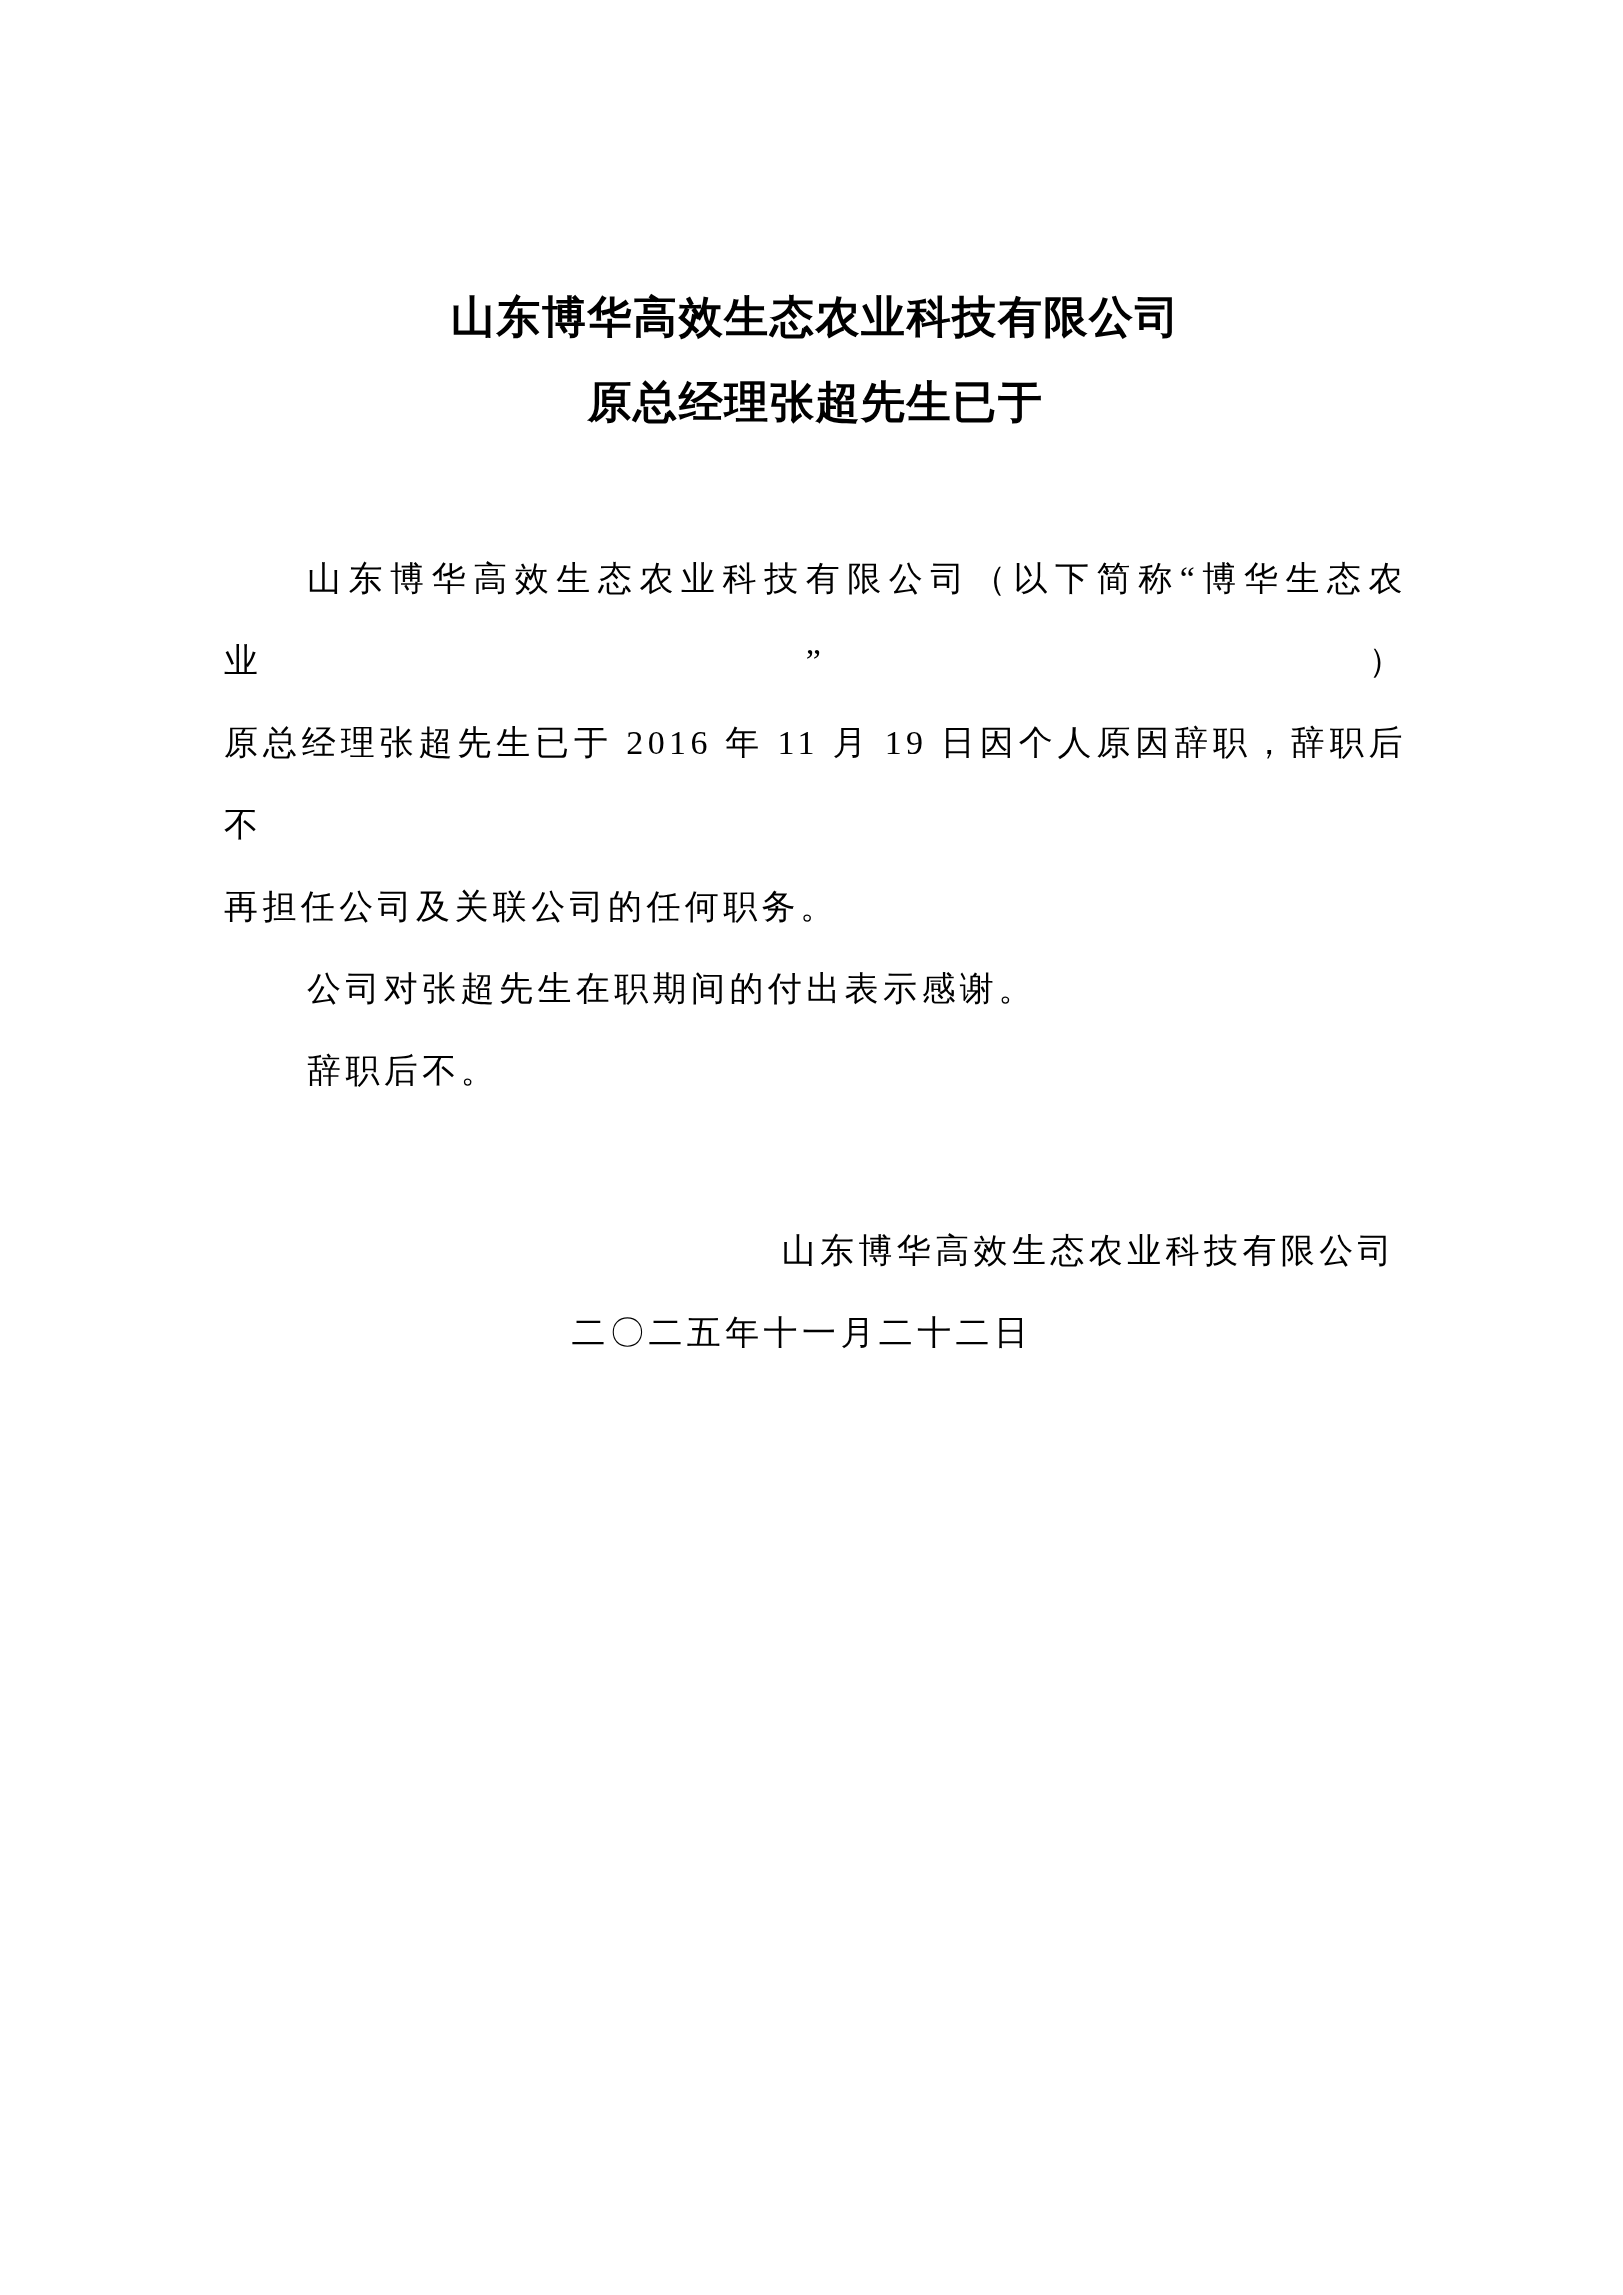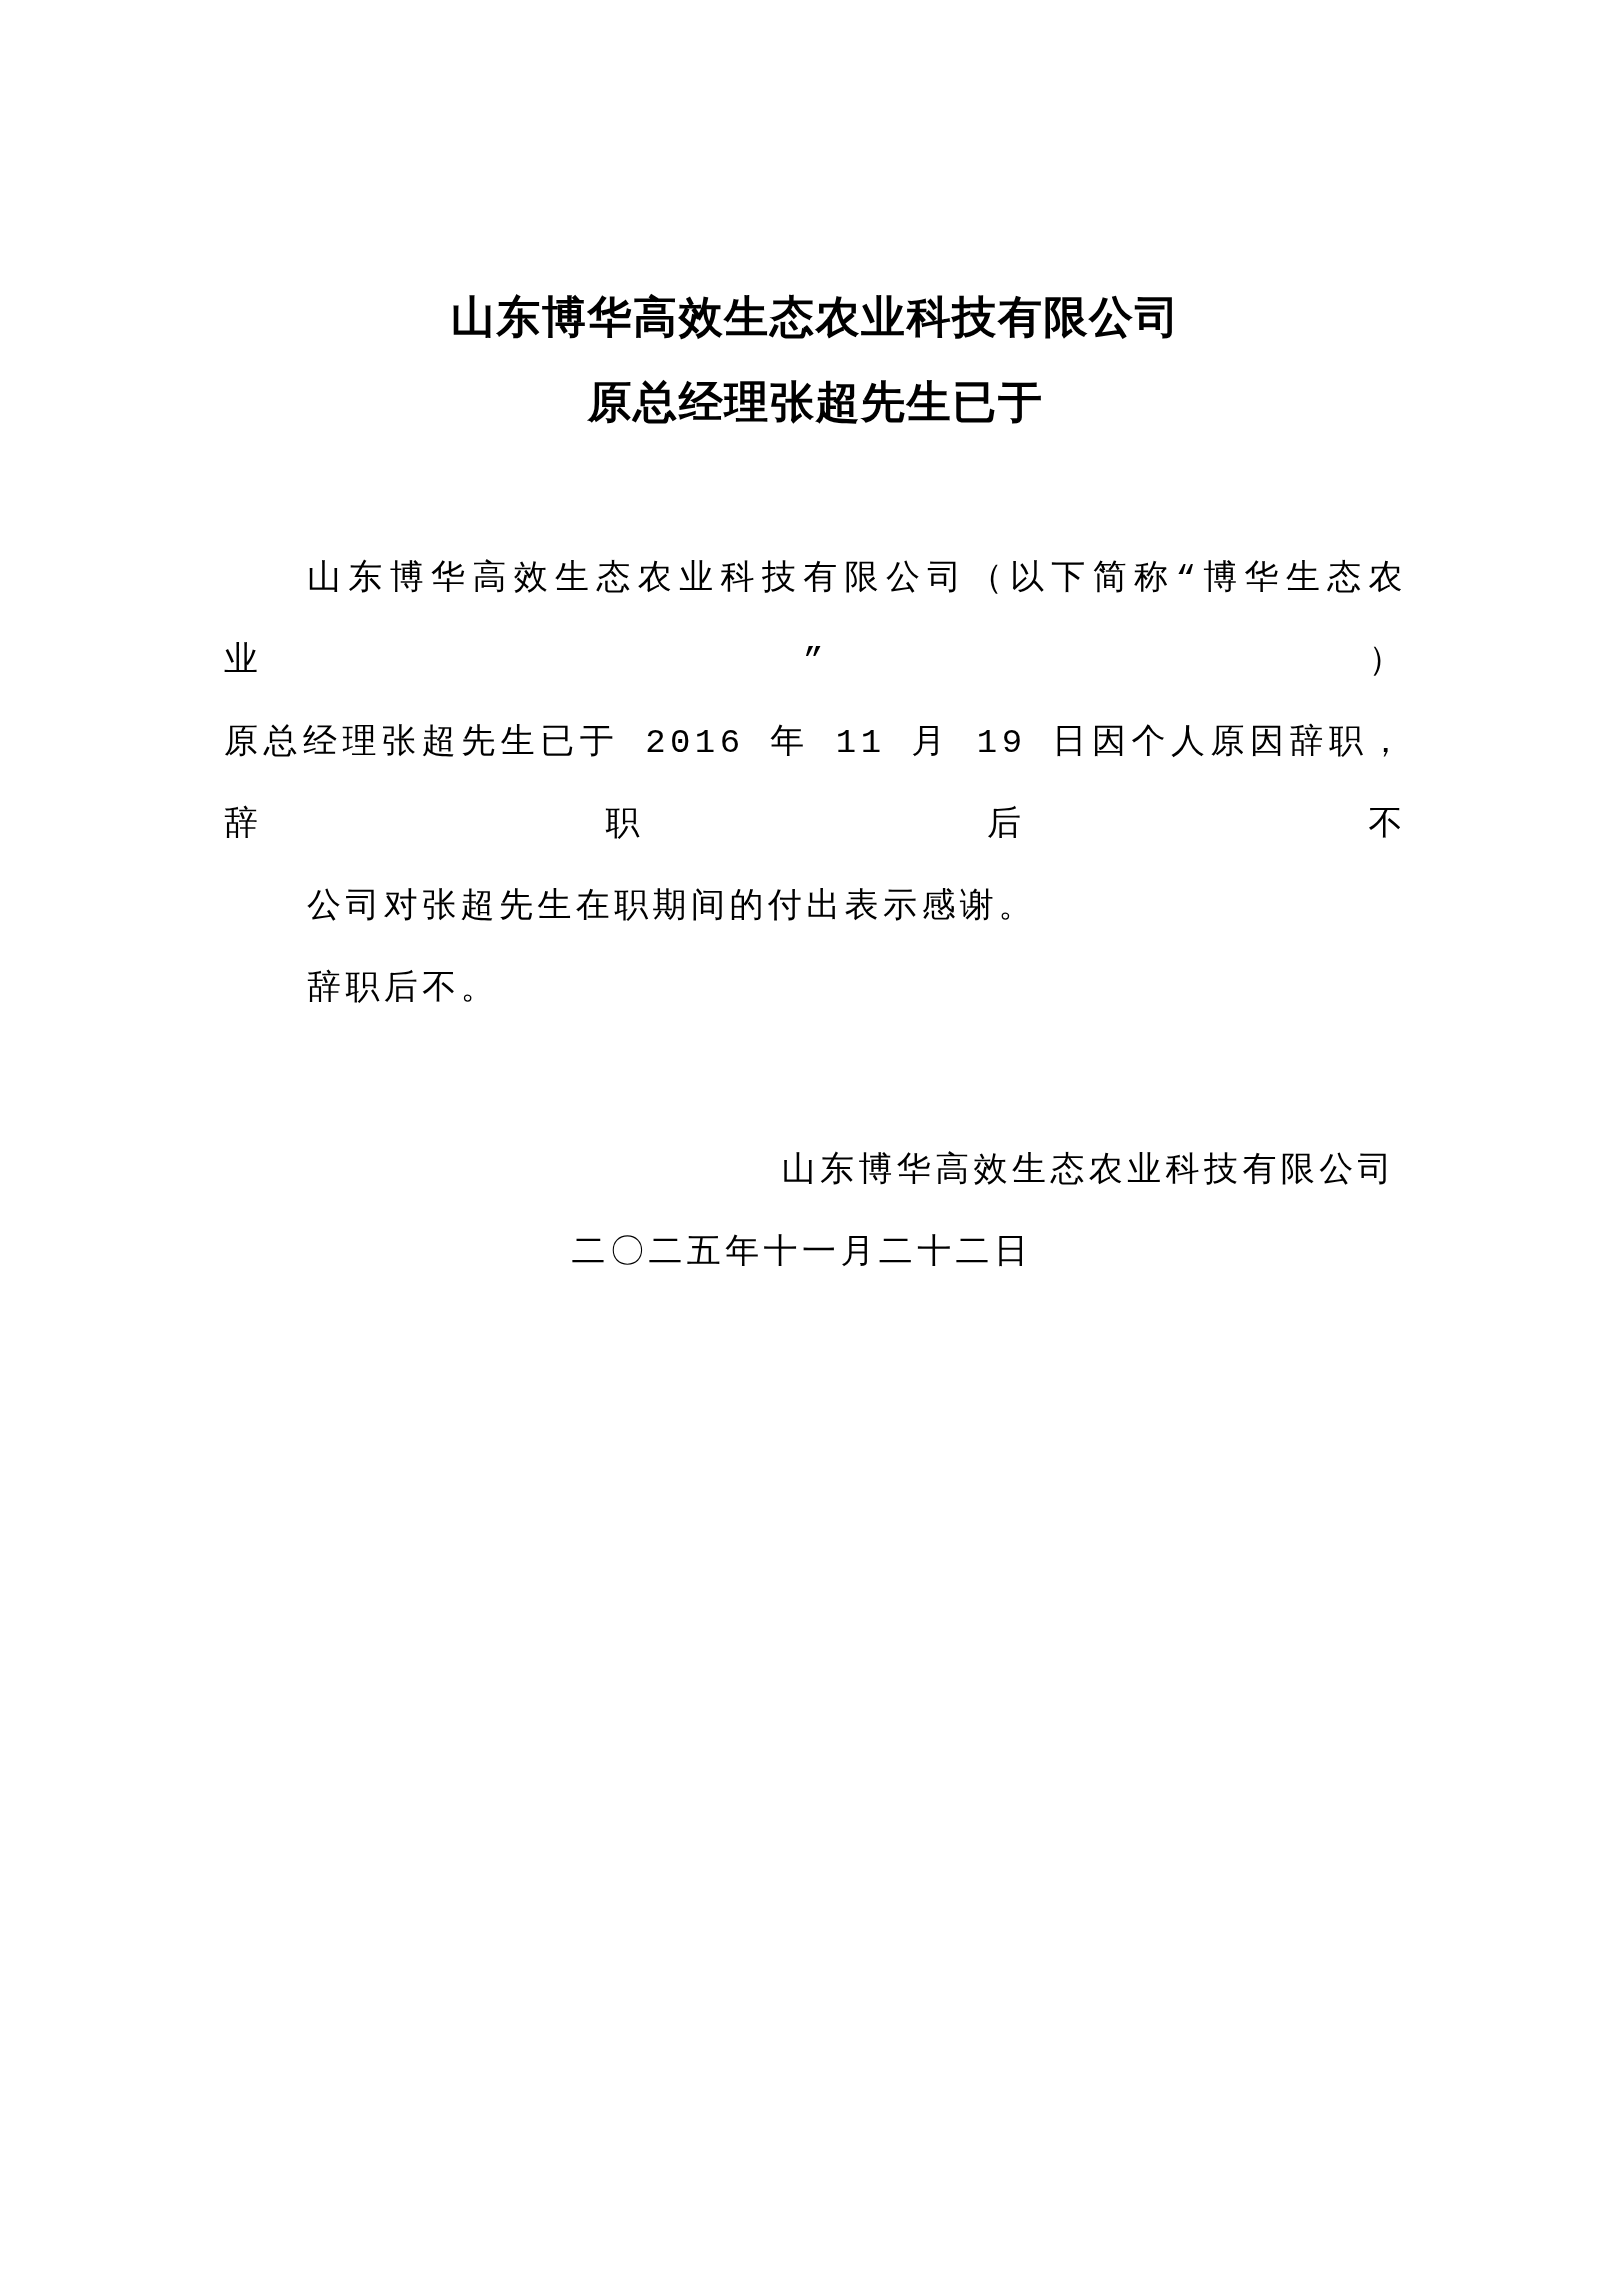--- a/index.html
+++ b/index.html
@@ -29,21 +29,20 @@
     white-space: nowrap;
   }
   .body-block {
     margin-top: 93px;
     font-size: 34px;
     line-height: 82px;
     letter-spacing: 4.4px;
   }
   .line {
     white-space: nowrap;
-    font-family: Liberation Mono, monospace;
   }
   .jline {
     white-space: normal;
     text-align: justify;
     text-align-last: justify;
   }
   .indent {
     text-indent: 83px;
   }
   .closing-block {
@@ -69,20 +68,21 @@
 <div class="page">
 
   <div class="title-block">
     <div class="title-line">山东博华高效生态农业科技有限公司</div>
     <div class="title-line">原总经理张超先生已于</div>
   </div>
 
   <div class="body-block">
     <div class="line jline indent">山东博华高效生态农业科技有限公司（以下简称“博华生态农业”）</div>
     <div class="line jline">原总经理张超先生已于 2016 年 11 月 19 日因个人原因辞职，辞职后不</div>
+    <div class="line">再担任公司及关联公司的任何职务。</div>
     <div class="line indent">公司对张超先生在职期间的付出表示感谢。</div>
     <div class="line indent">辞职后不。</div>
   </div>
 
   <div class="closing-block">
     <div class="signature-line">山东博华高效生态农业科技有限公司</div>
     <div class="date-line">二〇二五年十一月二十二日</div>
   </div>
 
 </div>

